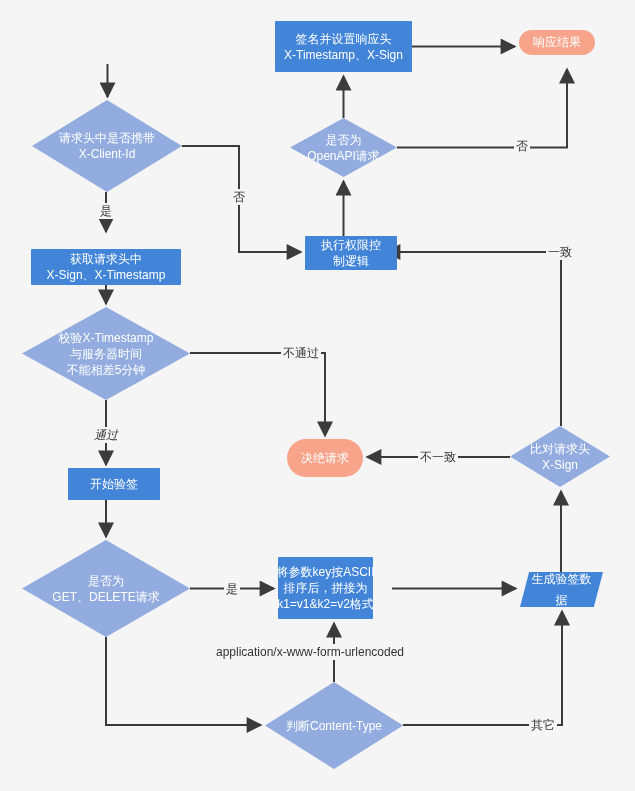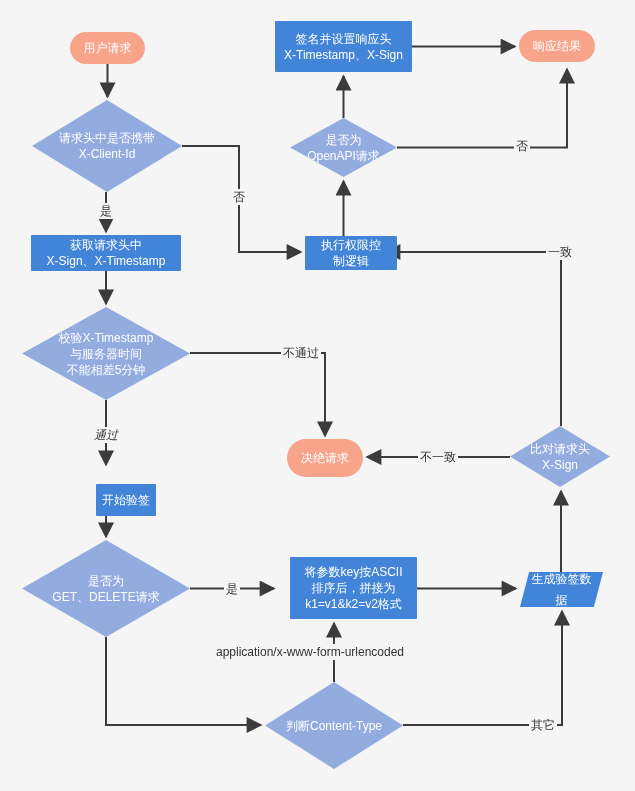--- a/index.html
+++ b/index.html
@@ -64,44 +64,41 @@
       <path d="M412 46.5 H515" marker-end="url(#arrow)"></path>
       <path d="M397 147.5 H567 V69" marker-end="url(#arrow)"></path>
       <path d="M190 588.5 H274" marker-end="url(#arrow)"></path>
       <path d="M392 588.5 H516" marker-end="url(#arrow)"></path>
       <path d="M334 682 V623" marker-end="url(#arrow)"></path>
       <path d="M106 637 V725 H261" marker-end="url(#arrow)"></path>
       <path d="M403 725 H562 V611" marker-end="url(#arrow)"></path>
     </g>
   </svg>
 
-  <div class="node terminal" style="left:70px;top:32px;width:75px;height:32px;">
-    <span>用户请求</span>
-  </div>
 
   <div class="node process" style="left:275px;top:21px;width:137px;height:51px;">
     <span>签名并设置响应头</span>
     <span>X-Timestamp、X-Sign</span>
   </div>
 
   <div class="node decision" style="left:32px;top:100px;width:150px;height:92px;">
     <span>请求头中是否携带</span>
     <span>X-Client-Id</span>
   </div>
 
-  <div class="node terminal" style="left:519px;top:30px;width:76px;height:32px;">
+  <div class="node terminal" style="left:519px;top:30px;width:76px;height:25px;font-family:Liberation Mono, monospace;">
     <span>响应结果</span>
   </div>
 
   <div class="node decision" style="left:290px;top:118px;width:107px;height:59px;">
     <span>是否为</span>
     <span>OpenAPI请求</span>
   </div>
 
-  <div class="node process" style="left:31px;top:235px;width:150px;height:36px;">
+  <div class="node process" style="left:31px;top:249px;width:150px;height:36px;">
     <span>获取请求头中</span>
     <span>X-Sign、X-Timestamp</span>
   </div>
 
   <div class="node process" style="left:305px;top:236px;width:92px;height:34px;">
     <span>执行权限控</span>
     <span>制逻辑</span>
   </div>
 
   <div class="node decision" style="left:22px;top:307px;width:168px;height:93px;">
@@ -112,30 +109,30 @@
 
   <div class="node terminal" style="left:287px;top:439px;width:76px;height:38px;border-radius:19px;">
     <span>决绝请求</span>
   </div>
 
   <div class="node decision" style="left:510px;top:426px;width:100px;height:61px;">
     <span>比对请求头</span>
     <span>X-Sign</span>
   </div>
 
-  <div class="node process" style="left:68px;top:484px;width:60px;height:32px;margin-left:28px;">
+  <div class="node process" style="left:68px;top:468px;width:92px;height:32px;">
     <span>开始验签</span>
   </div>
 
   <div class="node decision" style="left:22px;top:540px;width:168px;height:97px;">
     <span>是否为</span>
     <span>GET、DELETE请求</span>
   </div>
 
-  <div class="node process" style="left:290px;top:557px;width:127px;height:62px;justify-content:center;">
+  <div class="node process" style="left:278px;top:557px;width:95px;height:62px;justify-content:center;">
     <span>将参数key按ASCII</span>
     <span>排序后，拼接为</span>
     <span>k1=v1&amp;k2=v2格式</span>
   </div>
 
   <div class="node parallelogram" style="left:520px;top:572px;width:83px;height:35px;">
     <span class="wrap-text">生成验签数据</span>
   </div>
 
   <div class="node decision" style="left:265px;top:682px;width:138px;height:87px;">

